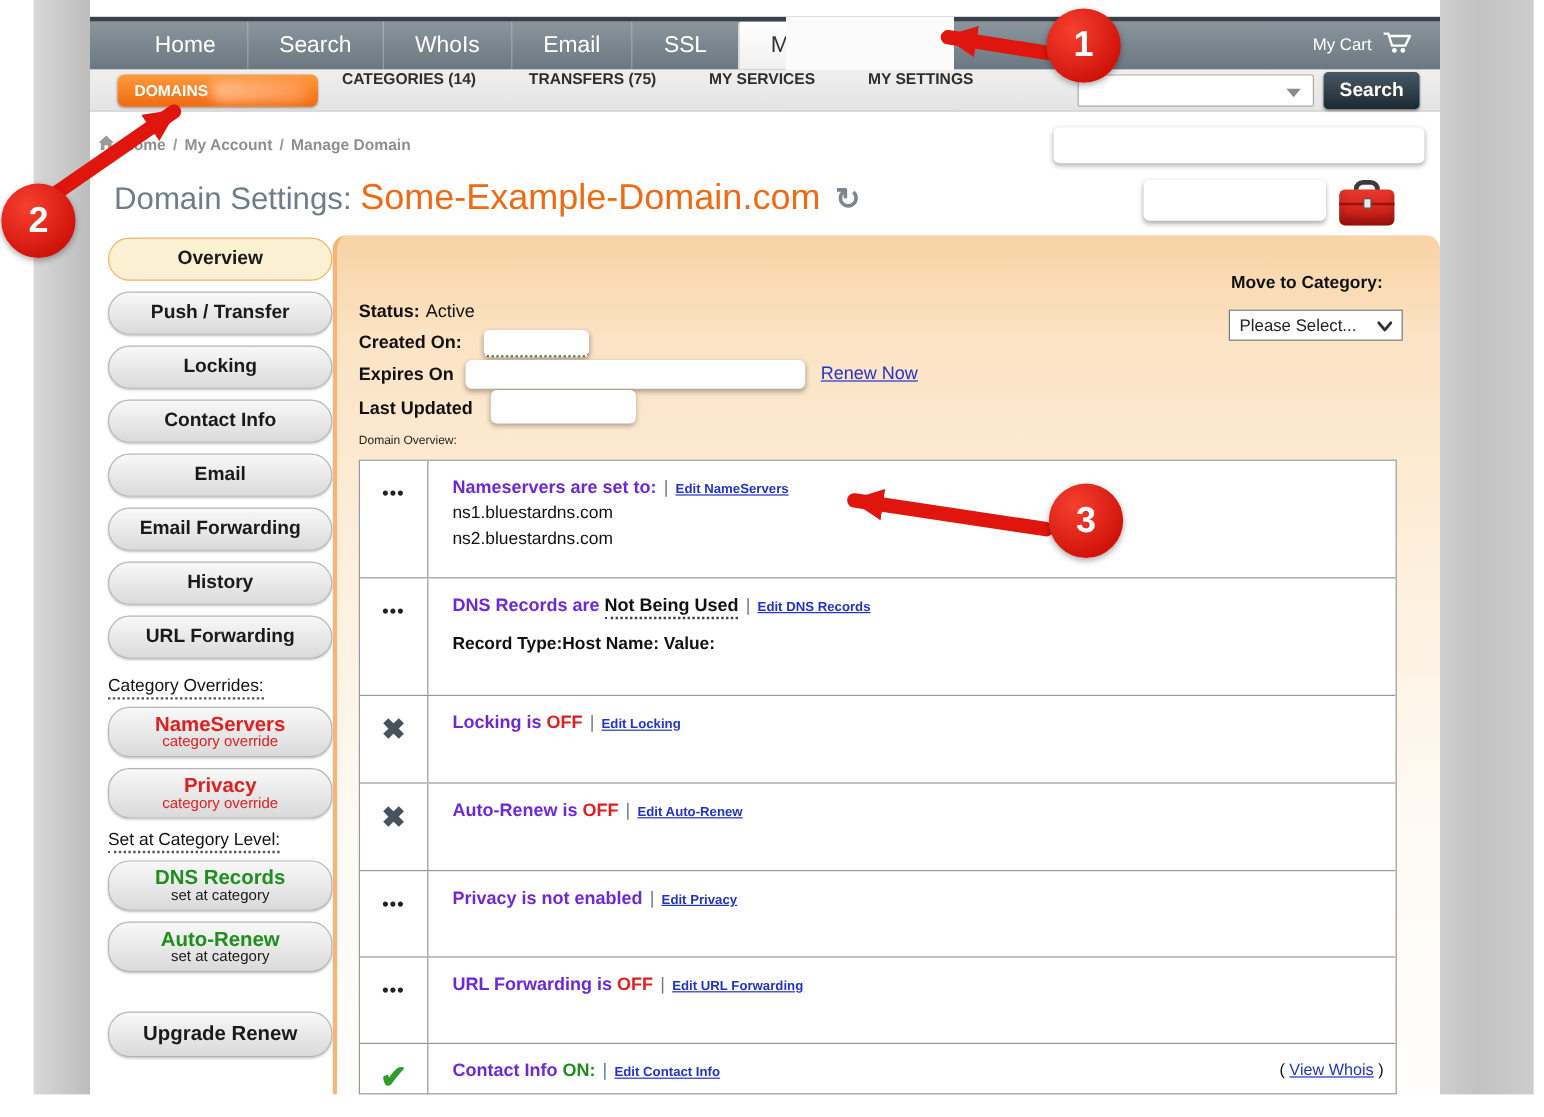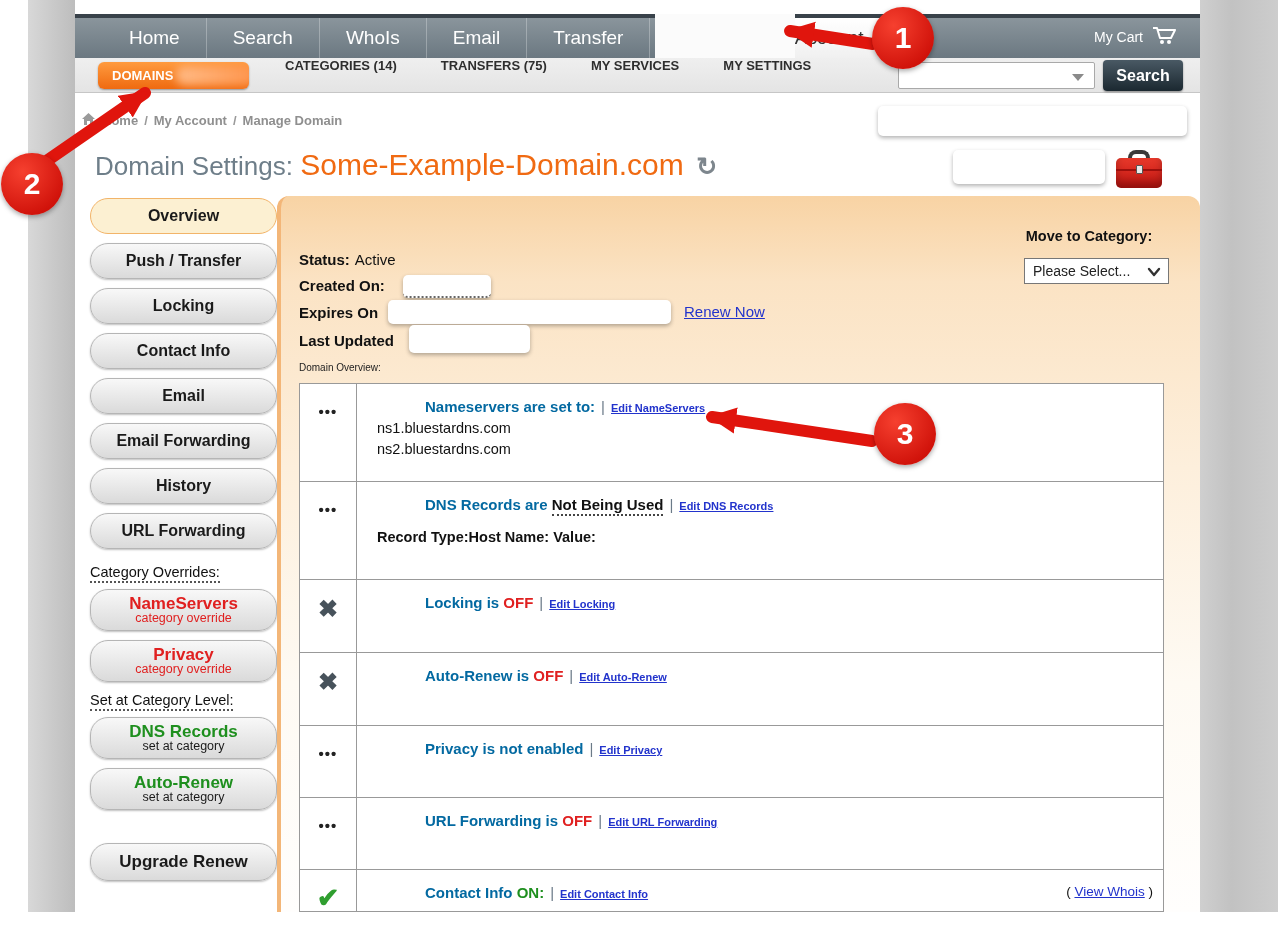--- a/index.html
+++ b/index.html
@@ -24,21 +24,21 @@
   .toptab:first-child { border-left:none; }
   .toptab.active { background:linear-gradient(#ffffff,#f0f0f0); color:#333; border-left:1px solid #d7d7d7;
                    border-radius:3px 3px 0 0; min-width:138px; }
   .mycart { position:absolute; right:22px; top:8px; display:flex; align-items:center; gap:9px;
             color:#fff; font-size:14px; }
 
   
   .subnav { position:absolute; left:0; top:58px; width:1125px; height:35px;
             background:linear-gradient(#efefef,#e4e4e4); border-bottom:1px solid #c6c6c6; }
   .tab-extension { position:absolute; left:580px; top:14px; width:140px; height:79px; background:#fbfbfb; }
-  .domains-btn { position:absolute; left:23px; top:4px; width:151px; height:27px;
+  .domains-btn { position:absolute; left:23px; top:4px; width:167px; height:27px;
                  background:linear-gradient(#ff9b3f,#ef6a10); border-radius:6px;
                  box-shadow:0 1px 2px rgba(0,0,0,.35); color:#fff; font-weight:bold; font-size:13px;
                  display:flex; align-items:center; padding-left:14px; overflow:hidden; }
   .domains-btn .blur { position:absolute; left:78px; top:4px; width:80px; height:19px;
                  background:linear-gradient(90deg,rgba(255,190,140,.95),rgba(255,150,80,.9));
                  border-radius:9px; filter:blur(5px); }
   .subnav-items { position:absolute; left:210px; top:0; height:22px; display:flex; gap:44px; }
   .subnav-item { font-size:13px; font-weight:bold; color:#2e2e2e; white-space:nowrap; }
   .search-select { position:absolute; left:823px; top:4px; width:197px; height:27px; background:#fff;
                    border:1px solid #a9a9a9; border-radius:2px; }
@@ -115,21 +115,21 @@
 
   
   .otable { position:absolute; left:18px; top:187px; width:865px; height:529px;
             background:#fff; border:1px solid #999; overflow:hidden; }
   .orow { display:flex; border-top:1px solid #999; }
   .orow:first-child { border-top:none; }
   .icell { width:57px; border-right:1px solid #999; display:flex; justify-content:center;
            padding-top:17px; flex-shrink:0; }
   .rcell { flex:1; padding:14px 12px 0 20px; position:relative; }
   .rtitle { font-size:15px; font-weight:bold; white-space:nowrap; }
-  .seg-orange { color:#0369a1;margin-left:48px; } .seg-red { color:#e02020; } .seg-green { color:#1e8f1e; }
+  .seg-orange { color:#6d28d9; } .seg-red { color:#e02020; } .seg-green { color:#1e8f1e; }
   .seg-dark-dotted { color:#111; border-bottom:2px dotted #444; padding-bottom:1px; }
   .pipe { color:#6b7a88; font-weight:normal; margin:0 6px; }
   .rtitle a { font-size:11px; }
   .rline { font-size:14.5px; color:#111; margin-top:5px; }
   .rbold { font-size:14.5px; color:#111; font-weight:bold; margin-top:16px; }
   .rright { position:absolute; right:10px; top:14px; font-size:13.5px; color:#111; white-space:nowrap; }
   .icon-dots { font-size:15px; font-weight:bold; color:#222; letter-spacing:1px; margin-top:2px; }
   .icon-x { font-size:24px; font-weight:bold; color:#47525b; line-height:1; }
   .icon-check { font-size:27px; font-weight:bold; color:#2f9e2f; line-height:1; margin-top:-2px; }
 
@@ -152,21 +152,20 @@
   <div class="strip-right"></div>
 
   <div class="content">
 
     <div class="topnav">
       <div class="tabs" id="topnav-tabs">
           <div class="toptab">Home</div>
           <div class="toptab">Search</div>
           <div class="toptab">WhoIs</div>
           <div class="toptab">Email</div>
-          <div class="toptab">Transfer</div>
           <div class="toptab">SSL</div>
           <div class="toptab active">My Account</div>
         </div>
       <div class="mycart">
         <span>My Cart</span>
         <span>
           <svg width="26" height="19" viewBox="0 0 26 19">
             <path d="M1 2 h4 l3 10 h11 l4 -8 h-17" fill="none" stroke="#fff" stroke-width="2" stroke-linejoin="round"></path>
             <circle cx="10" cy="16" r="2" fill="#fff"></circle>
               <circle cx="17" cy="16" r="2" fill="#fff"></circle>

